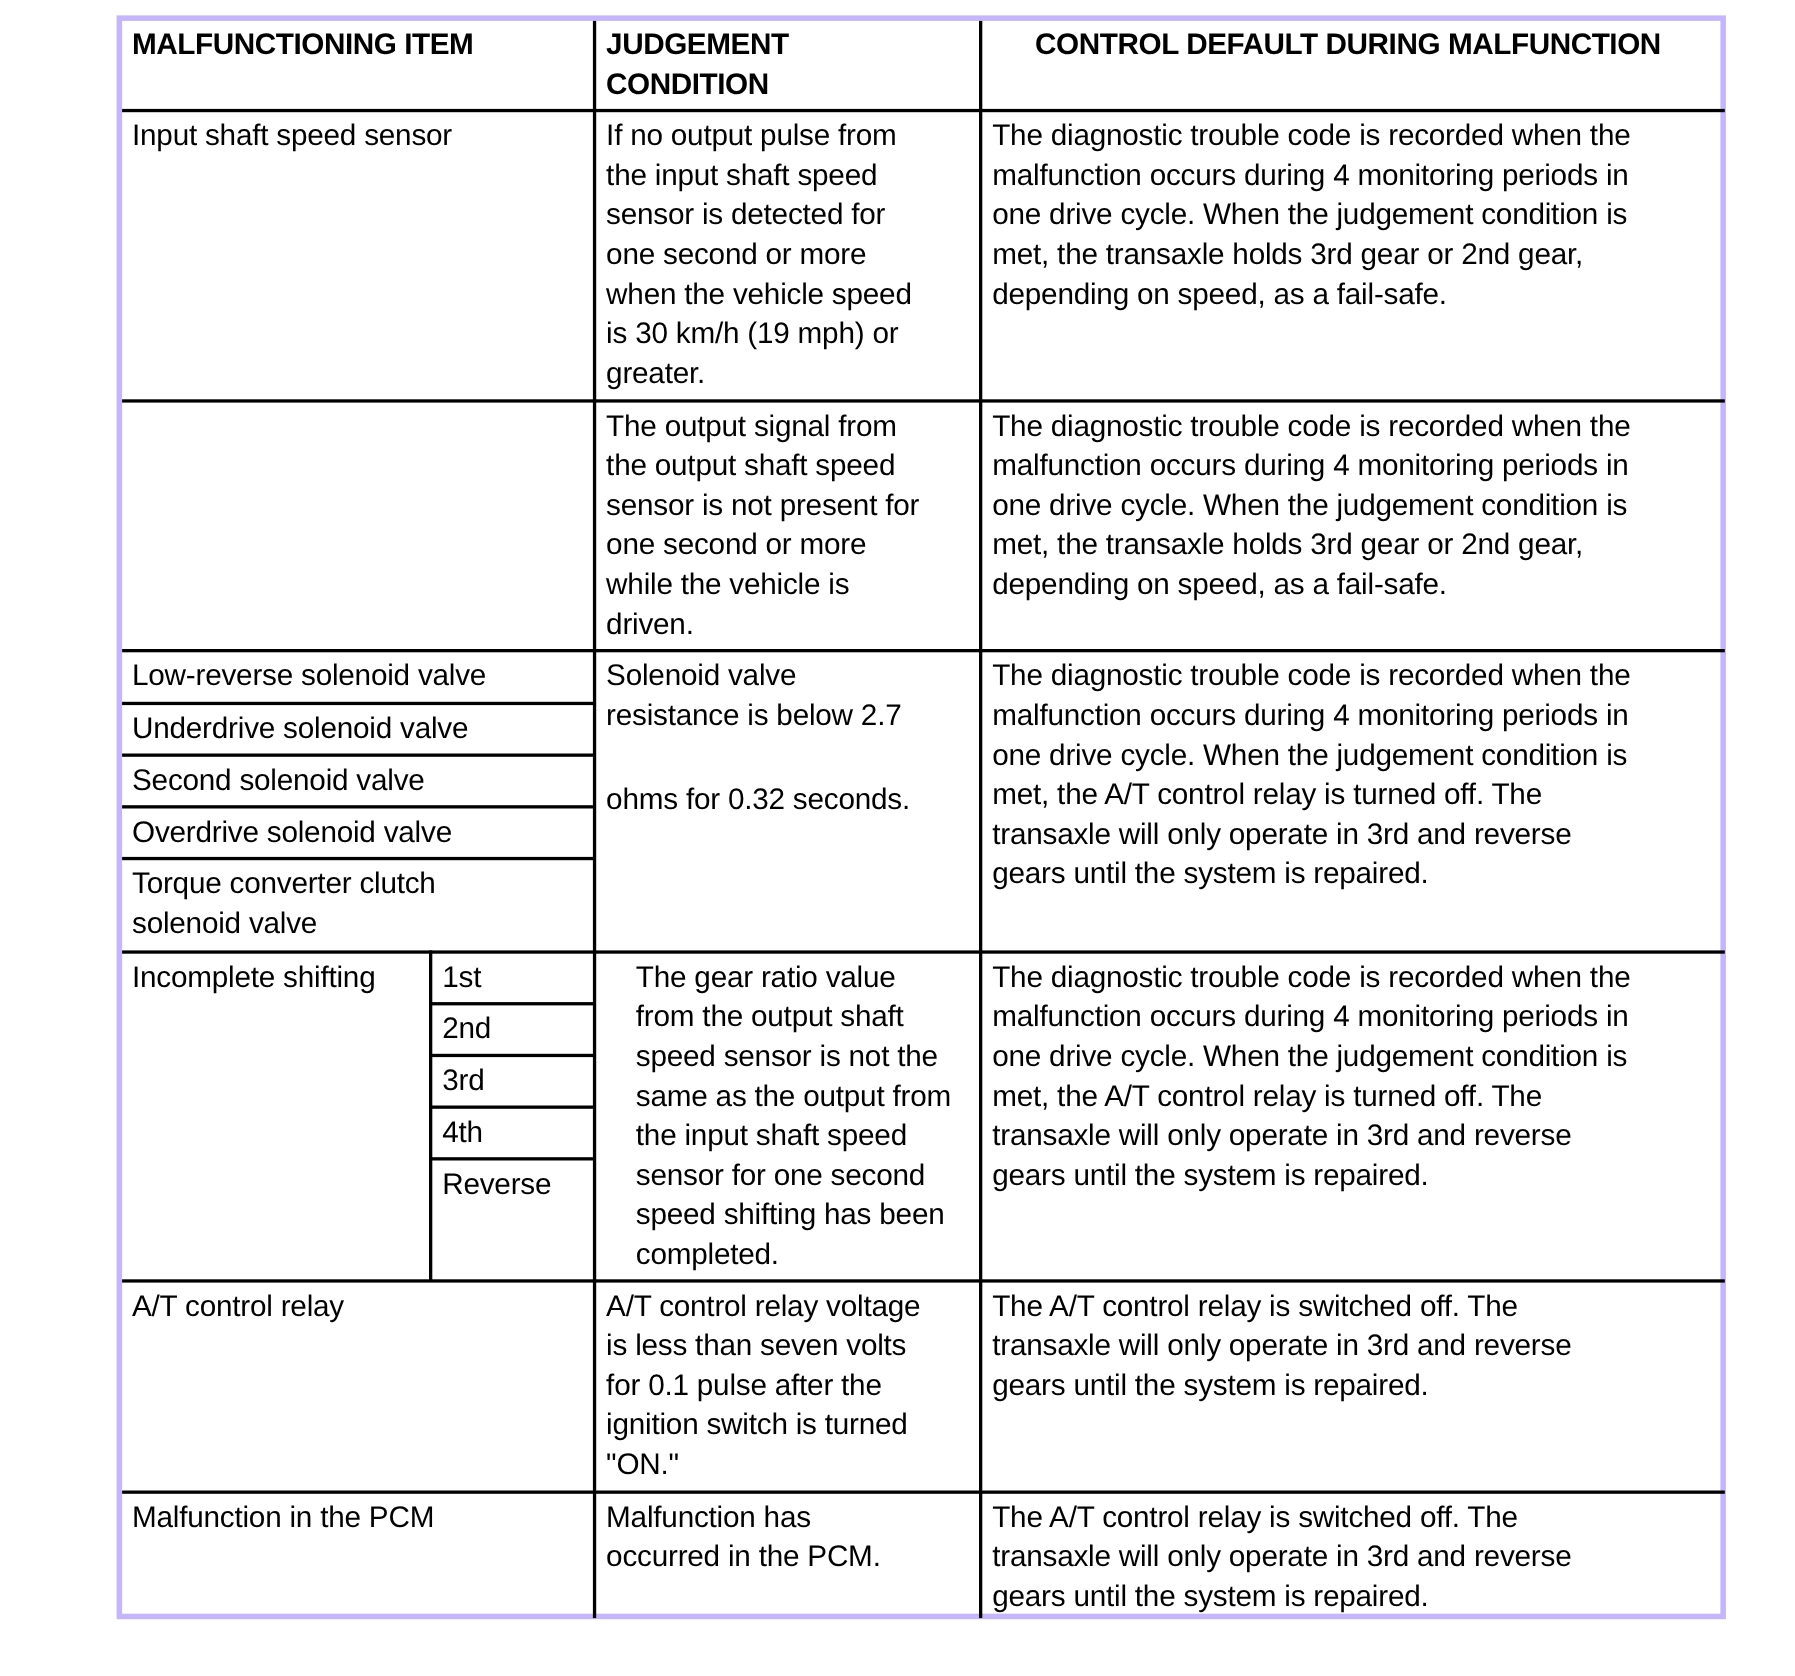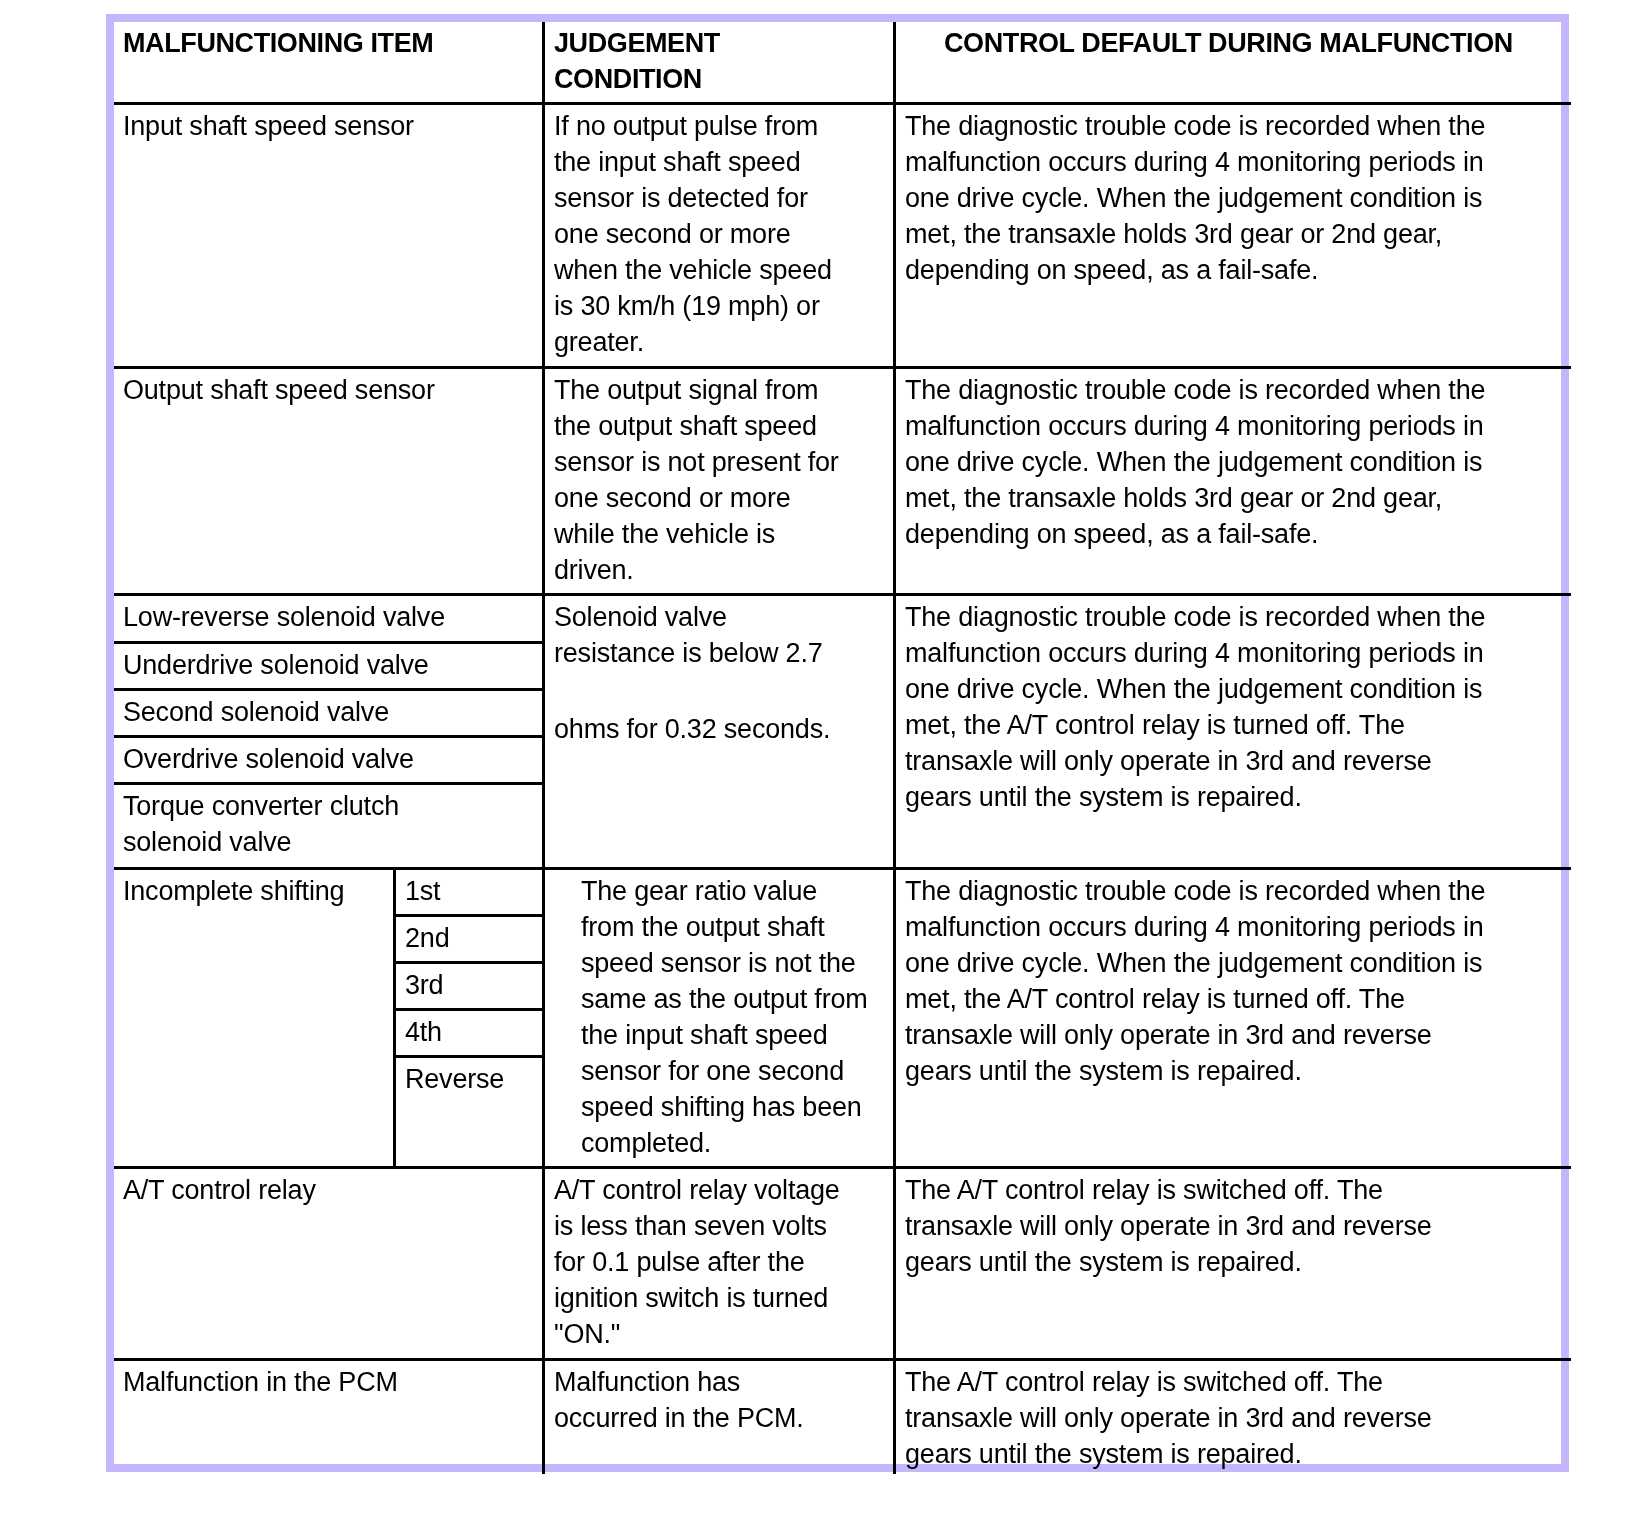--- a/index.html
+++ b/index.html
@@ -1,19 +1,19 @@
 <!DOCTYPE html>
 <html><head>
 <meta charset="utf-8">
 <style>
   html, body { margin:0; padding:0; background:#ffffff; }
   body { width:1632px; height:1524px; position:relative; overflow:hidden;
          font-family:"Liberation Sans", sans-serif; color:#000; }
   .tbl { position:absolute; left:106px; top:14px; width:1463px; height:1458px;
-         border:8px solid #c4b5fd; box-sizing:border-box; }
+         border:5px solid #c4b5fd; box-sizing:border-box; }
   .cell { position:absolute; box-sizing:border-box; padding:3px 0 0 9px; }
   .line { white-space:nowrap; font-size:27px; line-height:36px; letter-spacing:-0.2px; }
   .hdr .line { font-weight:bold; letter-spacing:-0.4px; }
   .hl { position:absolute; height:3px; background:#000; }
   .vl { position:absolute; width:3px; background:#000; }
 </style>
 </head>
 <body>
 
 <div class="tbl">
@@ -61,23 +61,20 @@
     <div class="line" style="display: block; width: max-content;">greater.</div>
   </div>
   <div class="cell" style="left:782px; top:83px; width:675px;">
     <div class="line" style="display: block; width: max-content;">The diagnostic trouble code is recorded when the</div>
     <div class="line" style="display: block; width: max-content;">malfunction occurs during 4 monitoring periods in</div>
     <div class="line" style="display: block; width: max-content;">one drive cycle. When the judgement condition is</div>
     <div class="line" style="display: block; width: max-content;">met, the transaxle holds 3rd gear or 2nd gear,</div>
     <div class="line" style="display: block; width: max-content;">depending on speed, as a fail-safe.</div>
   </div>
 
-  <div class="cell" style="left:0; top:347px; width:428px;">
-    <div class="line" style="display: block; width: max-content;">Output shaft speed sensor</div>
-  </div>
   <div class="cell" style="left:431px; top:347px; width:348px;">
     <div class="line" style="display: block; width: max-content;">The output signal from</div>
     <div class="line" style="display: block; width: max-content;">the output shaft speed</div>
     <div class="line" style="display: block; width: max-content;">sensor is not present for</div>
     <div class="line" style="display: block; width: max-content;">one second or more</div>
     <div class="line" style="display: block; width: max-content;">while the vehicle is</div>
     <div class="line" style="display: block; width: max-content;">driven.</div>
   </div>
   <div class="cell" style="left:782px; top:347px; width:675px;">
     <div class="line" style="display: block; width: max-content;">The diagnostic trouble code is recorded when the</div>

